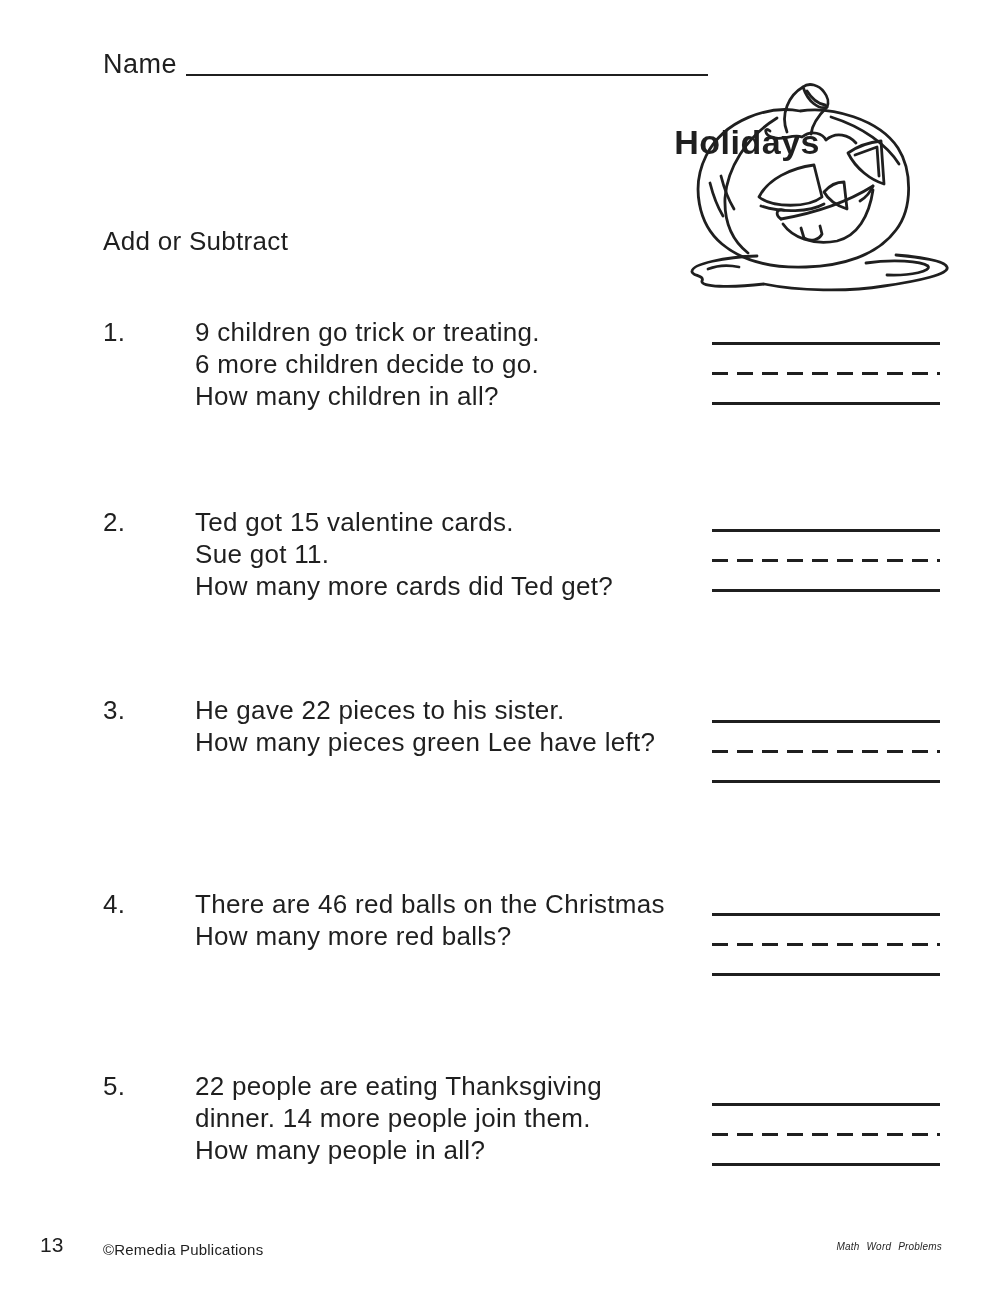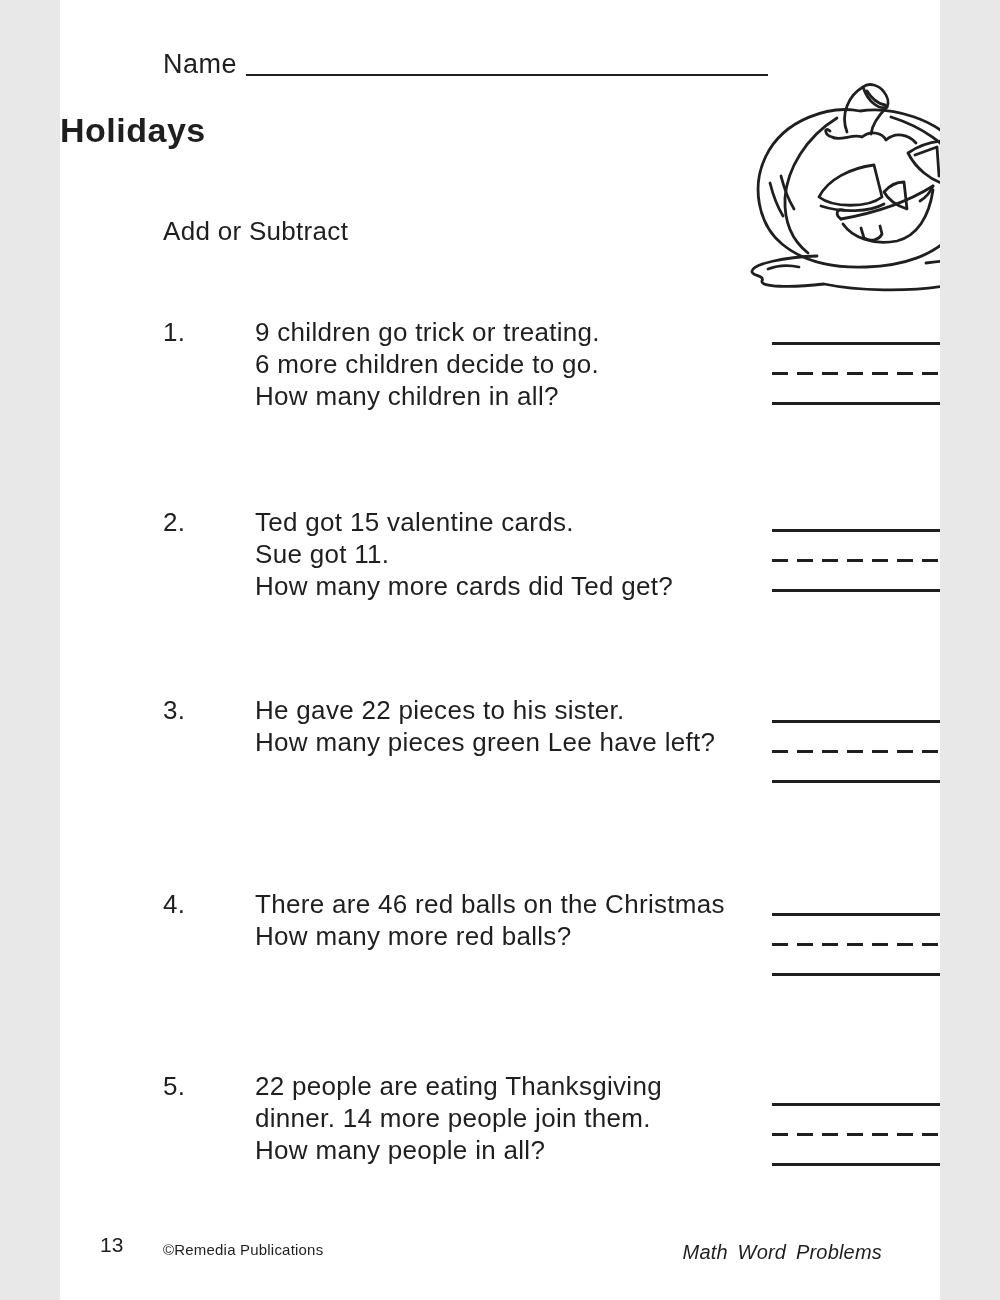--- a/index.html
+++ b/index.html
@@ -1,48 +1,48 @@
 <!DOCTYPE html>
 <html><head>
 <meta charset="utf-8">
 <style>
   html,body{margin:0;padding:0;background:#e8e8e8;}
   .page{
     position:relative;
-    width:880px;height:1300px;
+    width:1000px;height:1300px;
     margin:0 auto;
     background:#ffffff;
     font-family:"Liberation Sans","DejaVu Sans",sans-serif;
     color:#1f1f1f;
     overflow:hidden;
   }
   
   .name-row{position:absolute;left:103px;top:44px;white-space:nowrap;}
   .name-label{font-size:27px;letter-spacing:0.5px;vertical-align:bottom;display:inline-block;line-height:32px;}
   .name-line{display:inline-block;width:522px;height:30px;margin-left:9px;border-bottom:2px solid #1f1f1f;}
-  .title-wrap{position:absolute;left:0;top:111px;width:820px;text-align:left;}
+  .title-wrap{position:absolute;left:0;top:123px;width:820px;text-align:right;}
   .title{font-size:34px;font-weight:bold;letter-spacing:0.5px;margin:0;display:inline-block;}
-  .instruction{position:absolute;left:103px;top:216px;font-size:26px;letter-spacing:0.3px;}
+  .instruction{position:absolute;left:103px;top:226px;font-size:26px;letter-spacing:0.3px;}
   .pumpkin{position:absolute;left:660px;top:80px;}
   
   .problem{position:absolute;left:103px;width:620px;}
   .problem .num{position:absolute;left:0;top:0;font-size:26px;line-height:32px;letter-spacing:0.3px;}
   .problem .lines{margin-left:92px;}
   .problem .lines div{font-size:26px;line-height:32px;letter-spacing:0.3px;white-space:pre;}
   
   .answers{position:absolute;left:712px;width:228px;}
   .ans-line{position:absolute;left:0;width:228px;height:2.5px;background:#1f1f1f;}
   .ans-line.dashed{
     background:repeating-linear-gradient(90deg,#1f1f1f 0 16px,transparent 16px 25px);
   }
   .a1{top:0;} .a2{top:30px;} .a3{top:60px;}
   
   .footer-pub{position:absolute;left:103px;top:1241px;font-size:15px;letter-spacing:0.2px;}
   .footer-page{position:absolute;left:40px;right:0;top:1233px;text-align:left;font-size:21px;}
-  .footer-series{position:absolute;right:58px;top:1241px;font-size:20px;font-style:italic;letter-spacing:0.2px;word-spacing:4px;}
+  .footer-series{position:absolute;right:58px;top:1241px;font-size:10px;font-style:italic;letter-spacing:0.2px;word-spacing:4px;}
 </style>
 </head>
 <body>
 
 <div class="page">
 
   <div class="name-row">
     <span class="name-label">Name</span><span class="name-line"></span>
   </div>
 

